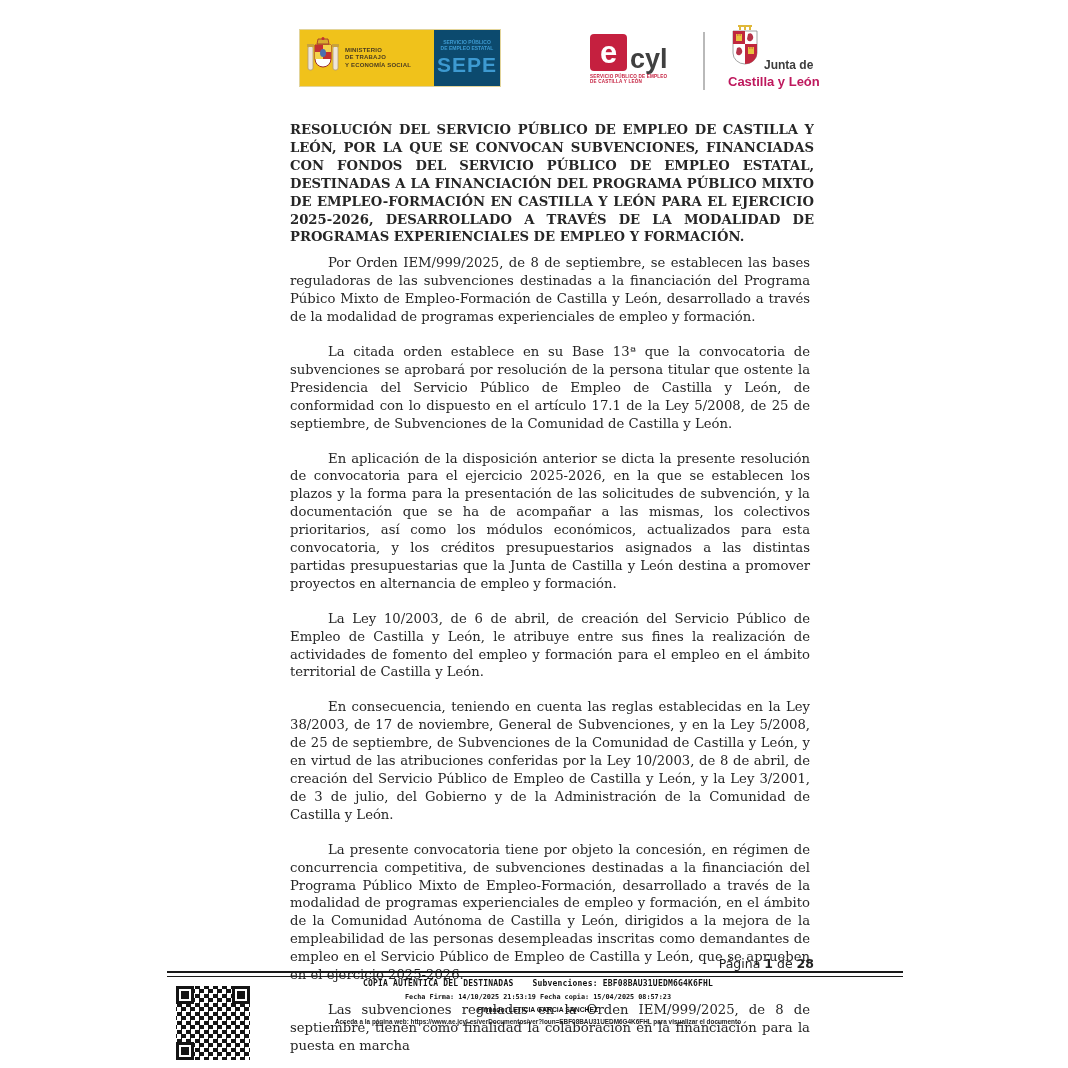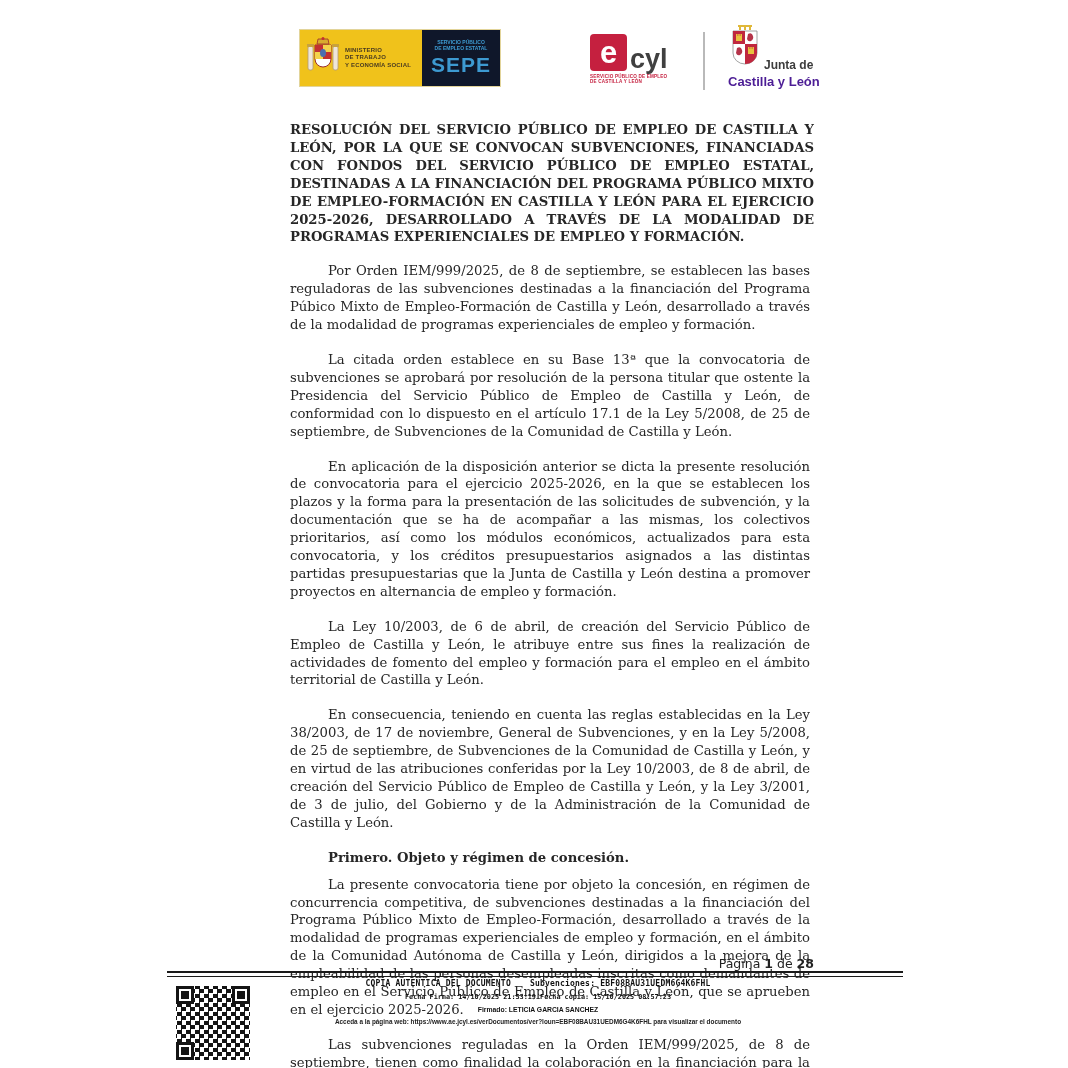--- a/index.html
+++ b/index.html
@@ -5,37 +5,37 @@
   html,body{margin:0;padding:0;}
   body{
     width:1068px;height:1068px;position:relative;background:#ffffff;
     font-family:"DejaVu Serif", serif;color:#262626;overflow:hidden;
   }
   
   .hdr{position:absolute;top:28px;left:0;width:1068px;height:70px;}
   .min-logo{position:absolute;left:300px;top:2px;width:200px;height:56px;display:flex;box-shadow:0 0 0 1px #e2d49a;}
   .min-yellow{background:#f0c21b;flex:1;display:flex;align-items:center;padding:4px 4px 4px 6px;gap:5px;}
   .min-text{font-family:"Liberation Sans",sans-serif;font-size:6px;line-height:7.5px;font-weight:bold;color:#4a3b20;letter-spacing:.2px;}
-  .sepe-panel{background:#0f172a;width:62px;display:flex;flex-direction:column;align-items:center;justify-content:center;padding:3px 8px;}
+  .sepe-panel{background:#0c4a6e;width:62px;display:flex;flex-direction:column;align-items:center;justify-content:center;padding:3px 2px;}
   .sepe-small{font-family:"Liberation Sans",sans-serif;font-size:5px;line-height:6px;color:#3d9ad1;text-align:center;font-weight:bold;}
   .sepe-big{font-family:"Liberation Sans",sans-serif;font-size:21px;font-weight:bold;color:#3d9ad1;letter-spacing:1px;margin-top:2px;}
   .ecyl{position:absolute;left:590px;top:6px;width:110px;}
   .ecyl-row{display:flex;align-items:flex-end;gap:3px;}
   .ecyl-e{width:37px;height:37px;background:#c5203f;border-radius:4px;color:#fff;font-family:"Liberation Sans",sans-serif;
     font-weight:bold;font-size:31px;display:flex;align-items:center;justify-content:center;line-height:1;}
   .ecyl-cyl{font-family:"Liberation Sans",sans-serif;font-weight:bold;font-size:27px;color:#404040;line-height:.85;}
   .ecyl-sub{margin-top:3px;font-family:"Liberation Sans",sans-serif;font-size:4.6px;line-height:5.4px;color:#c5203f;font-weight:bold;letter-spacing:.2px;}
   .hdr-divider{position:absolute;left:703px;top:4px;width:2px;height:58px;background:#b9b9b9;}
   .junta{position:absolute;left:716px;top:-4px;width:110px;font-family:"Liberation Sans",sans-serif;}
   .junta-shield{position:absolute;left:14px;top:0;}
   .junta-l1{position:absolute;left:48px;top:34px;font-size:12px;font-weight:bold;color:#3c3c3c;}
-  .junta-l2{position:absolute;left:12px;top:50px;font-size:13px;font-weight:bold;color:#4c1d95;white-space:nowrap;}
+  .junta-l2{position:absolute;left:12px;top:50px;font-size:13px;font-weight:bold;color:#be185d;white-space:nowrap;}
   
   .doc{position:absolute;left:290px;top:121px;width:524px;font-size:13.2px;line-height:17.9px;text-align:justify;}
-  .doc-title{font-weight:bold;margin:0 0 16px 0;}
+  .doc-title{font-weight:bold;margin:0 0 8px 0;}
   .para{margin:0 4px 17px 0;text-indent:38px;}
   .resuelvo{font-weight:bold;text-align:center;margin:8px 0 9px 0;text-indent:0;}
   .heading{font-weight:bold;text-align:left;text-indent:38px;margin:0 0 9px 0;}
   
   .pagenum{position:absolute;left:290px;top:956px;width:524px;text-align:right;
     font-family:"DejaVu Sans",sans-serif;font-size:12.5px;color:#222;}
   .pagenum b{font-weight:bold;}
   
   .foot-rule{position:absolute;left:167px;top:971px;width:736px;height:3px;
     border-top:2px solid #1a1a1a;border-bottom:1px solid #1a1a1a;}
@@ -132,21 +132,20 @@
 
 <div class="doc">
   <p class="doc-title">RESOLUCIÓN DEL SERVICIO PÚBLICO DE EMPLEO DE CASTILLA Y LEÓN, POR LA QUE SE CONVOCAN SUBVENCIONES, FINANCIADAS CON FONDOS DEL SERVICIO PÚBLICO DE EMPLEO ESTATAL, DESTINADAS A LA FINANCIACIÓN DEL PROGRAMA PÚBLICO MIXTO DE EMPLEO-FORMACIÓN EN CASTILLA Y LEÓN PARA EL EJERCICIO 2025-2026, DESARROLLADO A TRAVÉS DE LA MODALIDAD DE PROGRAMAS EXPERIENCIALES DE EMPLEO Y FORMACIÓN.</p>
 
   <p class="para">Por Orden IEM/999/2025, de 8 de septiembre, se establecen las bases reguladoras de las subvenciones destinadas a la financiación del Programa Púbico Mixto de Empleo-Formación de Castilla y León, desarrollado a través de la modalidad de programas experienciales de empleo y formación.</p>
   <p class="para">La citada orden establece en su Base 13ª que la convocatoria de subvenciones se aprobará por resolución de la persona titular que ostente la Presidencia del Servicio Público de Empleo de Castilla y León, de conformidad con lo dispuesto en el artículo 17.1 de la Ley 5/2008, de 25 de septiembre, de Subvenciones de la Comunidad de Castilla y León.</p>
   <p class="para">En aplicación de la disposición anterior se dicta la presente resolución de convocatoria para el ejercicio 2025-2026, en la que se establecen los plazos y la forma para la presentación de las solicitudes de subvención, y la documentación que se ha de acompañar a las mismas, los colectivos prioritarios, así como los módulos económicos, actualizados para esta convocatoria, y los créditos presupuestarios asignados a las distintas partidas presupuestarias que la Junta de Castilla y León destina a promover proyectos en alternancia de empleo y formación.</p>
   <p class="para">La Ley 10/2003, de 6 de abril, de creación del Servicio Público de Empleo de Castilla y León, le atribuye entre sus fines la realización de actividades de fomento del empleo y formación para el empleo en el ámbito territorial de Castilla y León.</p>
   <p class="para">En consecuencia, teniendo en cuenta las reglas establecidas en la Ley 38/2003, de 17 de noviembre, General de Subvenciones, y en la Ley 5/2008, de 25 de septiembre, de Subvenciones de la Comunidad de Castilla y León, y en virtud de las atribuciones conferidas por la Ley 10/2003, de 8 de abril, de creación del Servicio Público de Empleo de Castilla y León, y la Ley 3/2001, de 3 de julio, del Gobierno y de la Administración de la Comunidad de Castilla y León.</p>
 
-  <p class="para heading">Primero. Objeto y régimen de concesión.</p>
 
   <p class="para">La presente convocatoria tiene por objeto la concesión, en régimen de concurrencia competitiva, de subvenciones destinadas a la financiación del Programa Público Mixto de Empleo-Formación, desarrollado a través de la modalidad de programas experienciales de empleo y formación, en el ámbito de la Comunidad Autónoma de Castilla y León, dirigidos a la mejora de la empleabilidad de las personas desempleadas inscritas como demandantes de empleo en el Servicio Público de Empleo de Castilla y León, que se aprueben en el ejercicio 2025-2026.</p>
   <p class="para">Las subvenciones reguladas en la Orden IEM/999/2025, de 8 de septiembre, tienen como finalidad la colaboración en la financiación para la puesta en marcha</p>
 </div>
 
 <div class="pagenum">
   <span>Página</span>
   <b>1</b>
   <span>de</span>
   <b>28</b>
@@ -155,20 +154,20 @@
 <div class="foot-rule"></div>
 
 <div class="qr">
   <div class="finder f-tl"></div>
   <div class="finder f-tr"></div>
   <div class="finder f-bl"></div>
 </div>
 
 <div class="foot-text">
   <div class="f1">
-    <span>COPIA AUTENTICA DEL DOCUMENTO</span><span class="gap"></span>
+    <span>COPIA AUTENTICA DEL DESTINADAS</span><span class="gap"></span>
     <span>Subvenciones:</span>
     <span>EBF08BAU31UEDM6G4K6FHL</span>
   </div>
-  <div class="f2">Fecha Firma: 14/10/2025 21:53:19 Fecha copia: 15/10/2025 08:57:23</div>
+  <div class="f2">Fecha Firma: 14/10/2025 21:53:19 Fecha copia: 15/04/2025 08:57:23</div>
   <div class="f3">Firmado: LETICIA GARCIA SANCHEZ</div>
   <div class="f4">Acceda a la página web: https://www.ae.jcyl.es/verDocumentos/ver?loun=EBF08BAU31UEDM6G4K6FHL para visualizar el documento</div>
 </div>
 
 </body></html>

